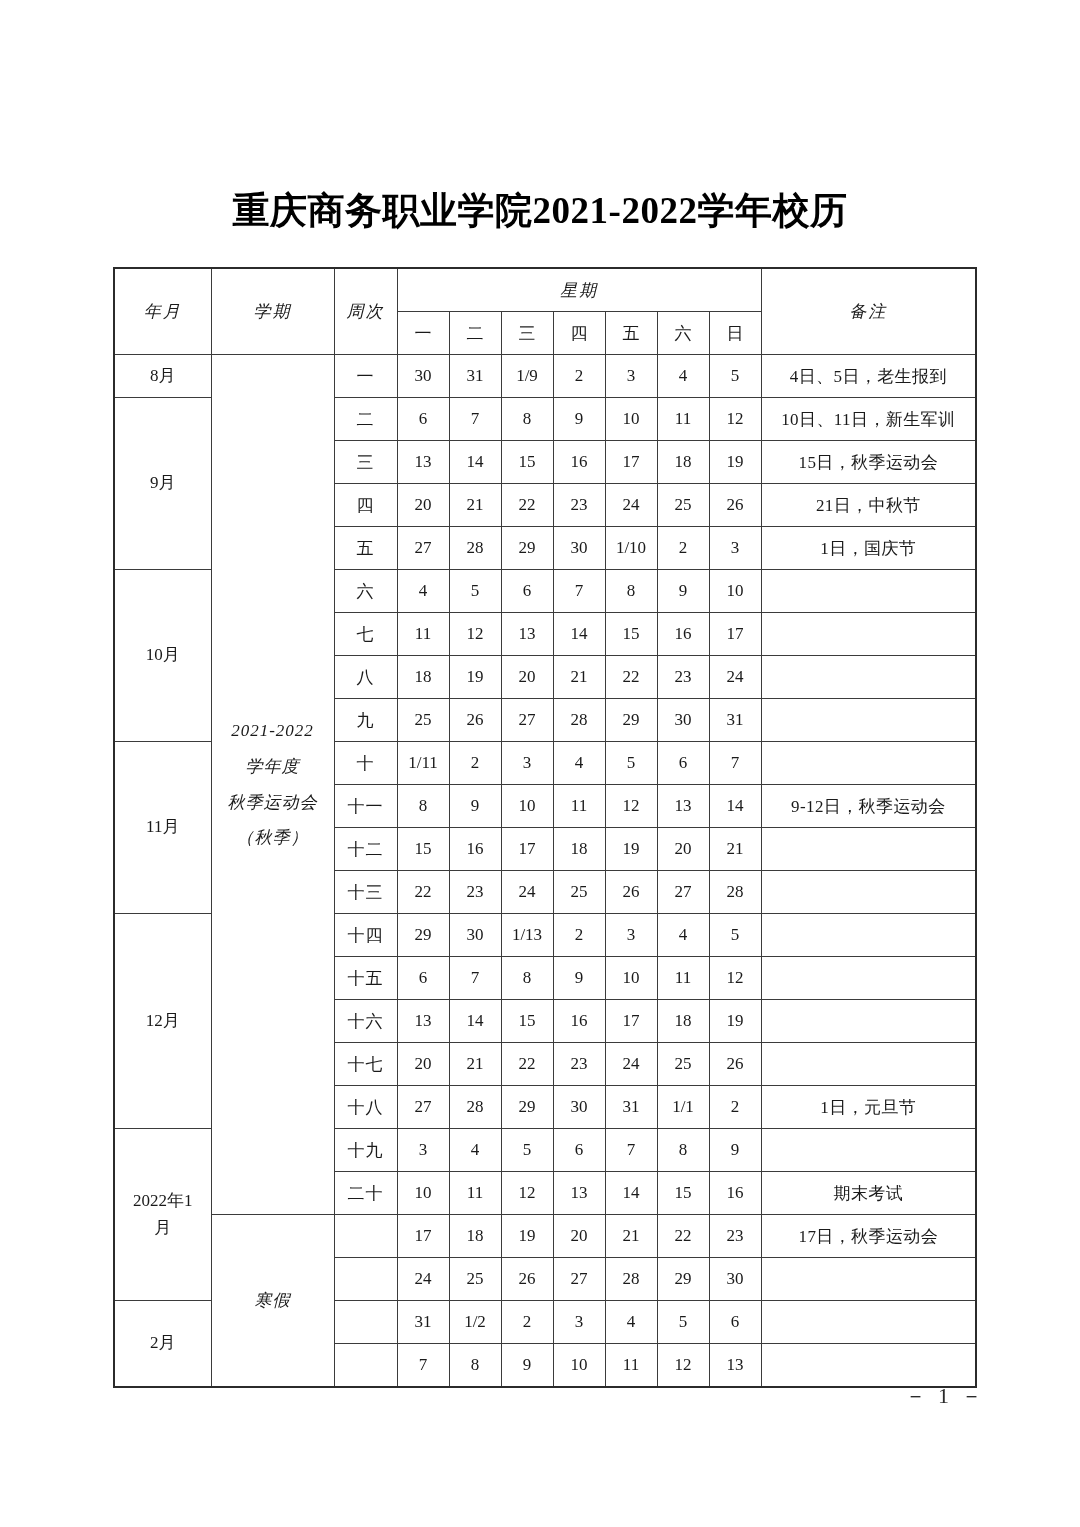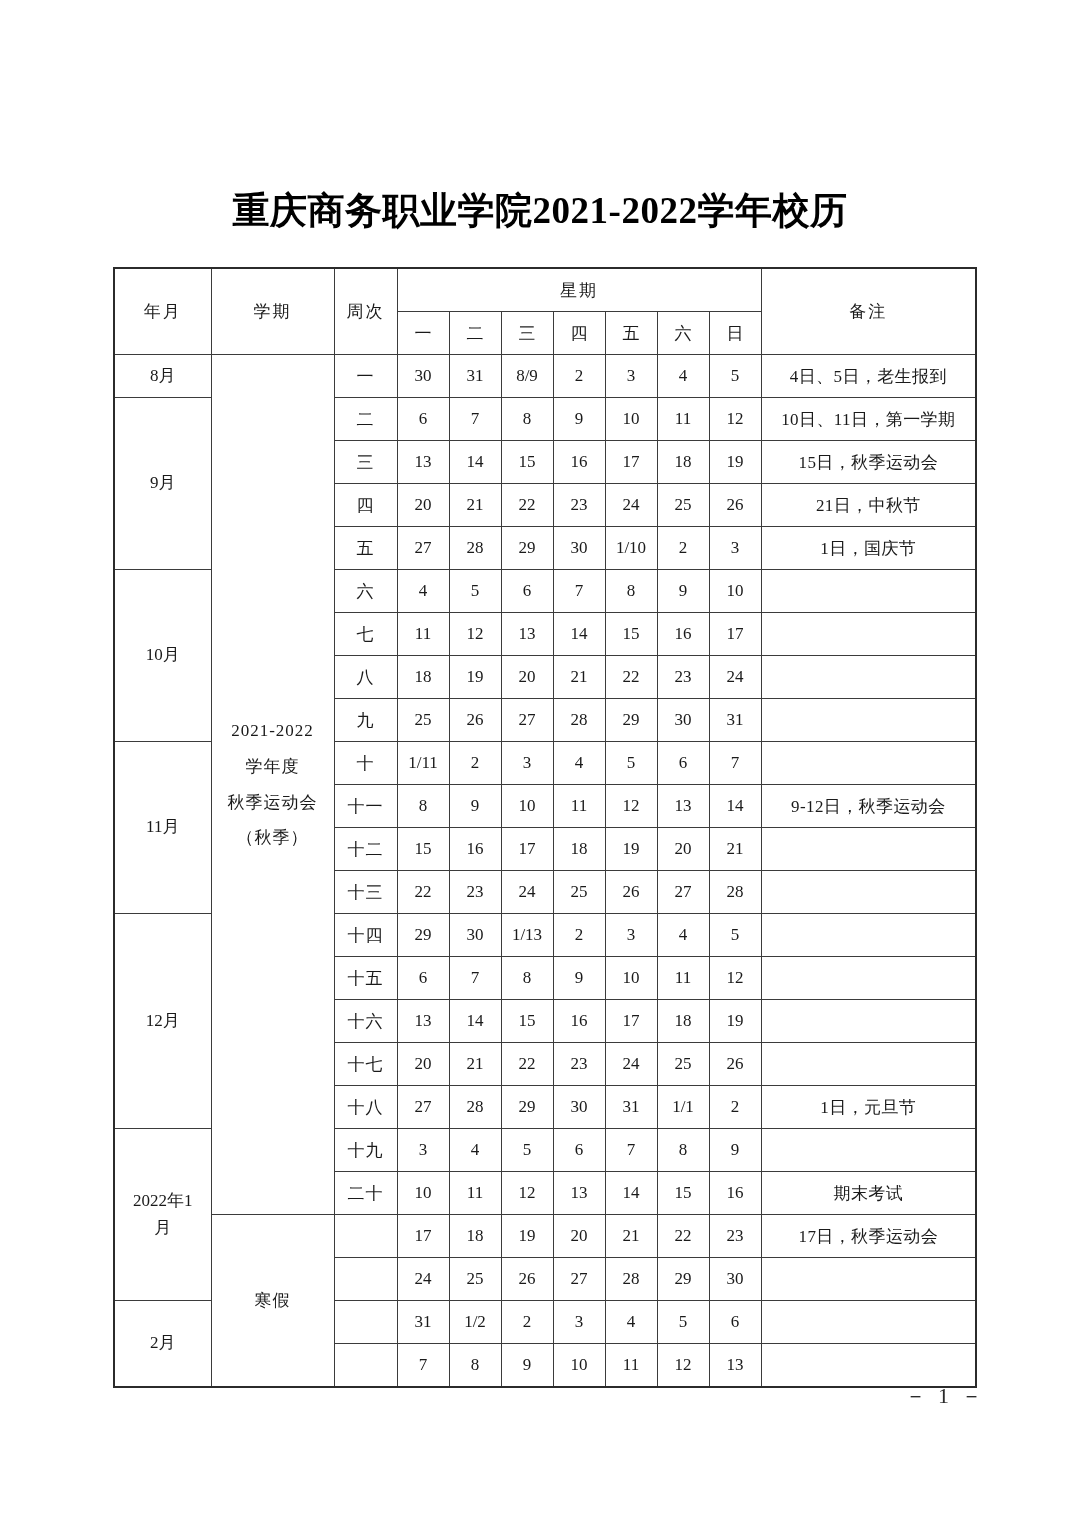--- a/index.html
+++ b/index.html
@@ -61,32 +61,34 @@
   
   col.c-month  { width: 97px; }
   col.c-term   { width: 123px; }
   col.c-week   { width: 63px; }
   col.c-day    { width: 52px; }
   col.c-remark { width: 215px; }
 
   .hdr-label {
     font-size: 18px;
     letter-spacing: 2px;
+    font-style: italic;
   }
   .hdr-weekday {
     font-size: 18px;
   }
   .month-cell {
     font-size: 19px;
     line-height: 1.55;
   }
   .term-cell {
     font-size: 17px;
     line-height: 2.1;
     letter-spacing: 1px;
+    font-style: italic;
   }
   .week-cell {
     font-size: 17px;
     letter-spacing: 1px;
   }
   .day-cell {
     font-size: 17px;
   }
   .remark-cell {
     text-align: left;
@@ -154,40 +156,40 @@
             </td>
             <td class="term-cell" rowspan="20">
               <div>2021-2022</div>
               <div>学年度</div>
               <div>秋季运动会</div>
               <div>（秋季）</div>
             </td>
             <td class="week-cell">一</td>
             <td class="day-cell">30</td>
             <td class="day-cell">31</td>
-            <td class="day-cell">8/9</td>
+            <td class="day-cell">1/9</td>
             <td class="day-cell">2</td>
             <td class="day-cell">3</td>
             <td class="day-cell">4</td>
             <td class="day-cell">5</td>
             <td class="remark-cell">4日、5日，老生报到</td>
           </tr>
           <tr>
             <td class="month-cell" rowspan="4">
               <div>9月</div>
             </td>
             <td class="week-cell">二</td>
             <td class="day-cell">6</td>
             <td class="day-cell">7</td>
             <td class="day-cell">8</td>
             <td class="day-cell">9</td>
             <td class="day-cell">10</td>
             <td class="day-cell">11</td>
             <td class="day-cell">12</td>
-            <td class="remark-cell">10日、11日，第一学期</td>
+            <td class="remark-cell">10日、11日，新生军训</td>
           </tr>
           <tr>
             <td class="week-cell">三</td>
             <td class="day-cell">13</td>
             <td class="day-cell">14</td>
             <td class="day-cell">15</td>
             <td class="day-cell">16</td>
             <td class="day-cell">17</td>
             <td class="day-cell">18</td>
             <td class="day-cell">19</td>

